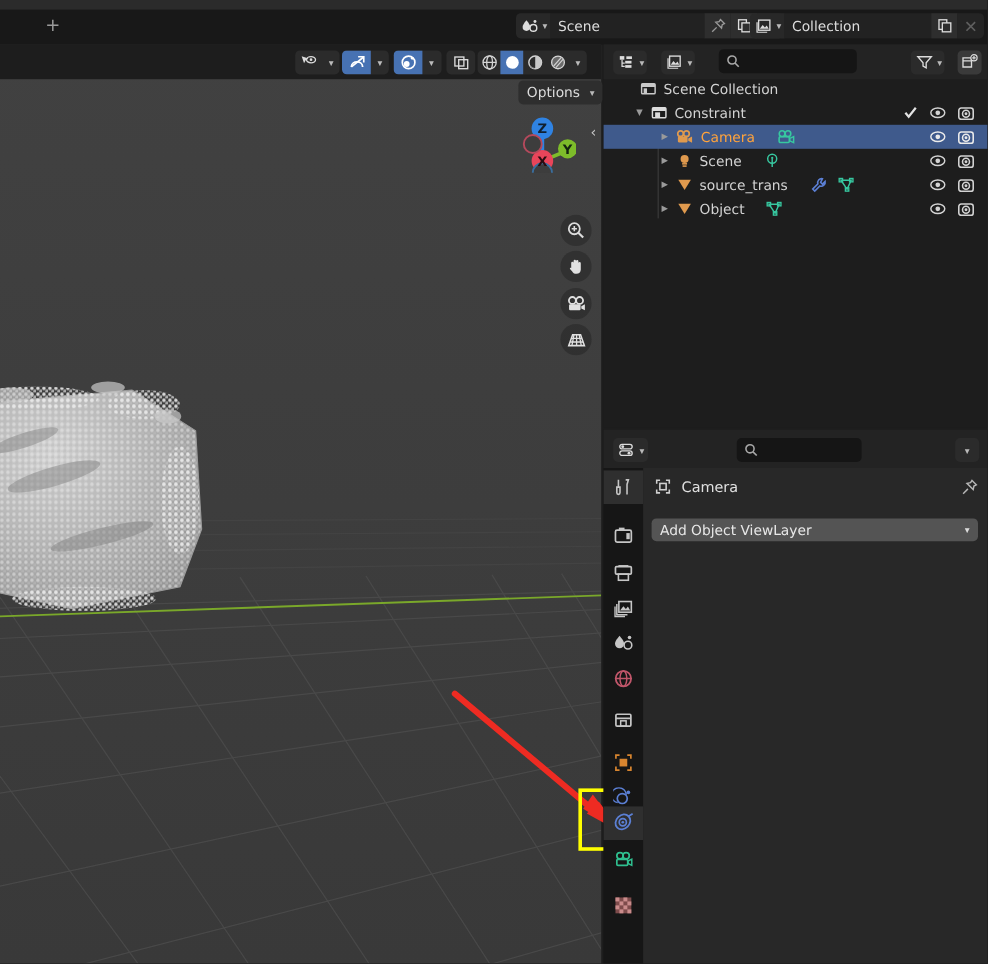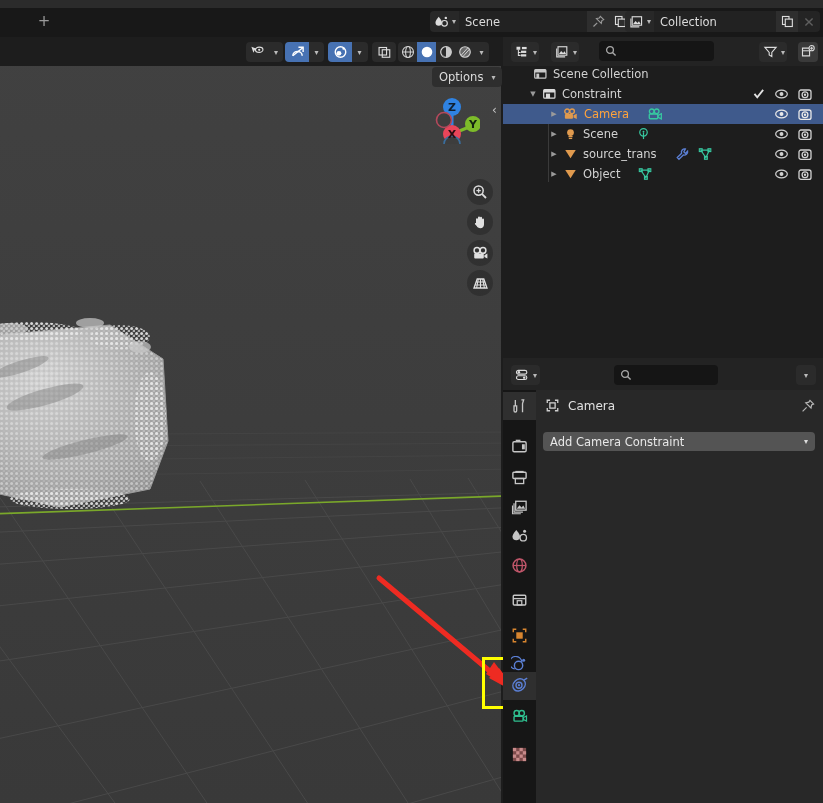--- a/index.html
+++ b/index.html
@@ -659,15 +659,15 @@
 </div>
 
 <div id="pr-pin" class="abs">
   <svg width="14" height="14" viewBox="0 0 14 14" class="ico">
     <path d="M9 1.4 L12.6 5 L10.6 6 L10 9 L4.8 3.8 L7.8 3.2z" fill="none" stroke="#b6b6b6" stroke-width="1.2"></path>
     <line x1="5.6" y1="8.4" x2="1.6" y2="12.4" stroke="#b6b6b6" stroke-width="1.2"></line>
   </svg>
 </div>
 
 <div id="constraint-dd" class="abs">
-  <span>Add Camera Constraint</span>
+  <span>Add Object ViewLayer</span>
   <span class="cd-chev">▾</span>
 </div>
 
 </body></html>

